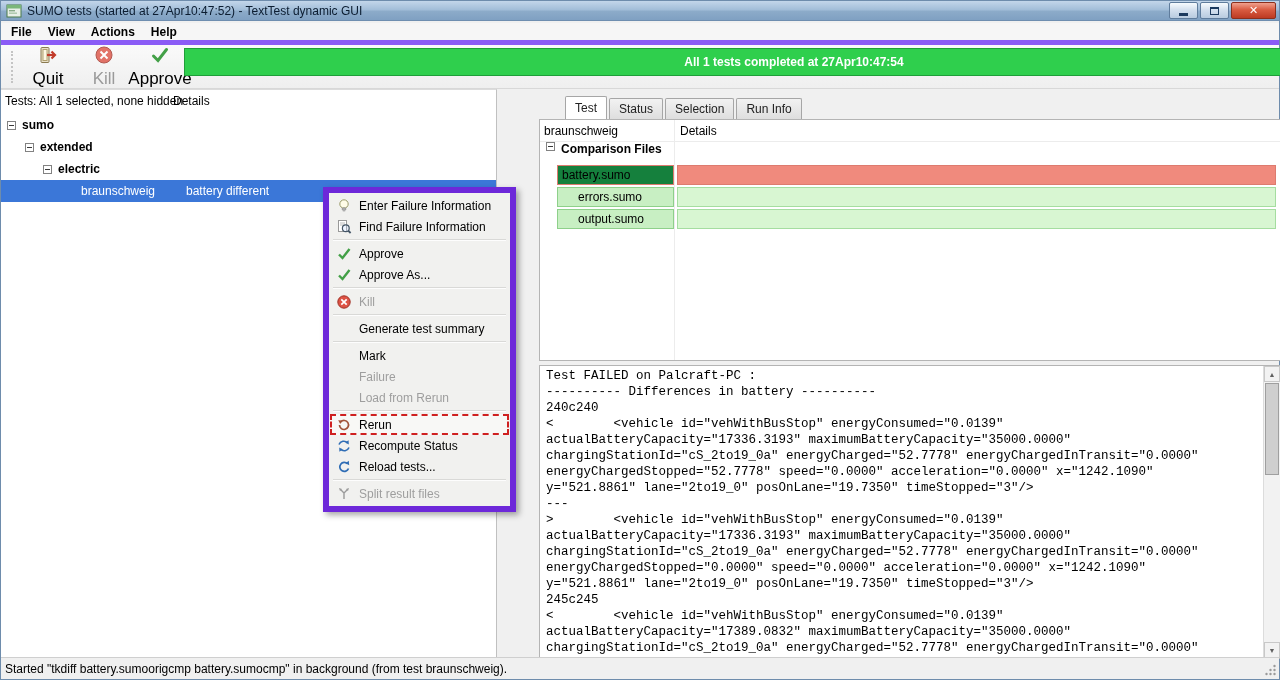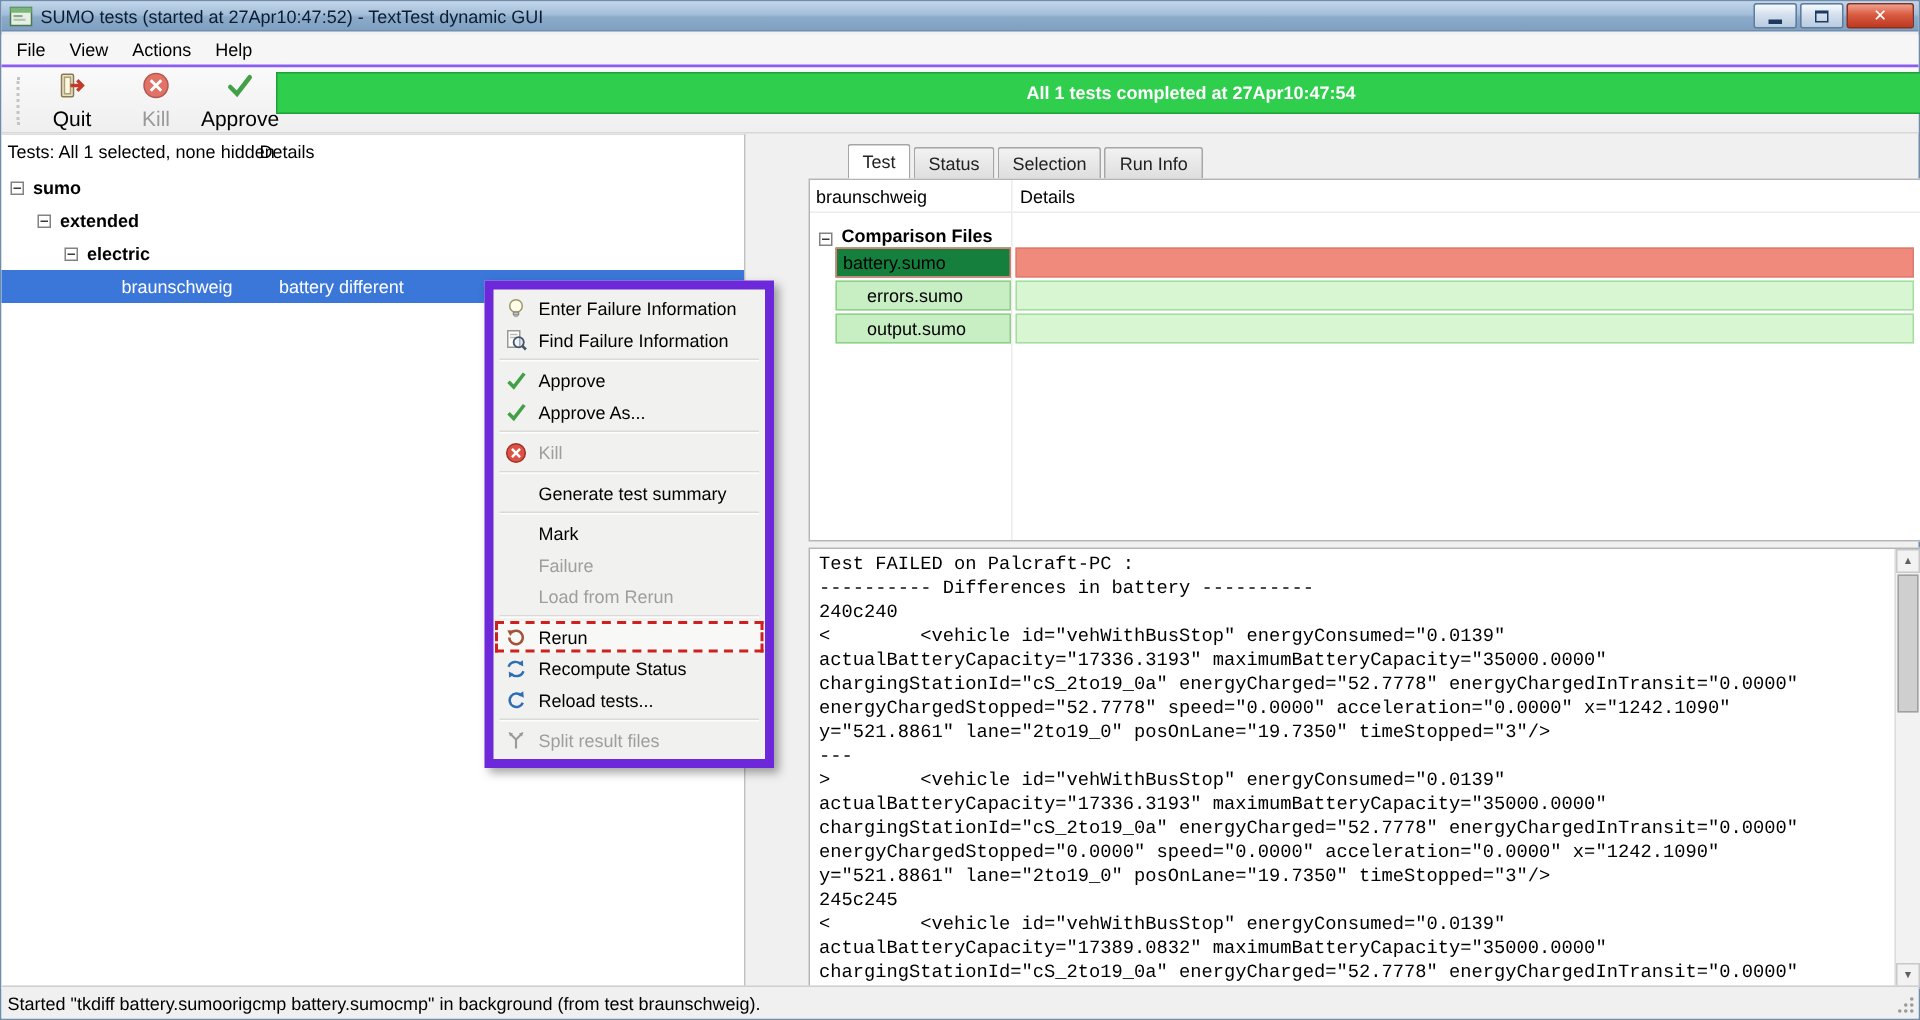--- a/index.html
+++ b/index.html
@@ -30,34 +30,34 @@
     width: 45px; color: #fff; font-size: 11px; font-weight: bold;
     background: linear-gradient(#f0a18e, #d95c41 45%, #bd3a22);
     border-color: #8c2f1c;
   }
   .glyph-min { width: 9px; height: 3px; background: #1c3a5e; margin-top: 7px; }
   .glyph-max { width: 9px; height: 8px; border: 1px solid #1c3a5e; border-top-width: 2px; }
 
   
   .menubar {
     position: absolute; left: 0; right: 0; top: 22px; height: 22px;
-    background: #f6f6f6; border-bottom: 2px solid #8b5cf6;
-    display: flex; align-items: center; padding-left: 2px;
+    background: #f6f6f6; border-bottom: 5px solid #8b5cf6;
+    display: flex; align-items: center; padding-left: 2px; font-weight: bold;
   }
   .menu-top-item { padding: 2px 8px; }
 
   
   .toolbar {
     position: absolute; left: 0; right: 0; top: 44px; height: 44px;
     background: linear-gradient(#fafafa, #efefef); border-bottom: 1px solid #d8d8d8;
     display: flex; align-items: center; padding-left: 10px;
   }
   .toolbar-handle { width: 3px; height: 32px; border-left: 2px dotted #c4c4c4; margin-right: 6px; }
   .tool-btn { width: 56px; height: 40px; display: flex; flex-direction: column; align-items: center; justify-content: center; gap: 1px; }
-  .tb-label { font-size: 14px; }
+  .tb-label { font-size: 17px; }
   .tool-btn.disabled .tb-label { color: #9a9a9a; }
   .tool-btn.disabled svg { opacity: .8; }
   .progressbar {
     position: absolute; left: 183px; top: 3px; width: 1220px; height: 28px;
     background: #2fcf4d; border: 1px solid #1f9e39;
     display: flex; align-items: center; justify-content: center;
     color: #fff; font-weight: bold;
   }
 
   
@@ -98,21 +98,21 @@
     background: linear-gradient(#f2f2f2, #dedede); border: 1px solid #a6a6a6; border-bottom: none;
     margin-right: 2px; border-radius: 2px 2px 0 0; color: #222;
   }
   .tab.active { height: 23px; background: #fff; z-index: 2; }
 
   .files-area { position: absolute; left: 538px; top: 118px; width: 742px; height: 242px; background: #fff; border: 1px solid #b4b4b4; }
   .col-line { position: absolute; left: 134px; top: 0; bottom: 0; width: 1px; background: #ececec; }
   .files-header { position: relative; height: 22px; border-bottom: 1px solid #ececec; }
   .fh-name { position: absolute; left: 4px; top: 4px; }
   .fh-details { position: absolute; left: 140px; top: 4px; }
-  .group-row { height: 22px; display: flex; align-items: flex-end; padding-left: 6px; }
+  .group-row { height: 22px; display: flex; align-items: flex-start; padding-left: 6px; }
   .group-label { font-weight: bold; margin-left: 6px; }
   .file-row { height: 22px; position: relative; }
   .file-name { position: absolute; left: 17px; top: 1px; height: 20px; line-height: 18px; width: 117px; padding-left: 4px; border: 1px solid; }
   .file-bar { position: absolute; left: 137px; right: 4px; top: 1px; height: 20px; border: 1px solid; }
   .failed-name { background: #15803d; border-color: #dd7b6f; }
   .failed-bar  { background: #f08a7d; border-color: #dd7b6f; }
   .passed-name { background: #c8efc3; border-color: #8ed08a; padding-left: 20px; }
   .passed-bar  { background: #d8f6d2; border-color: #a5dda0; }
 
   

